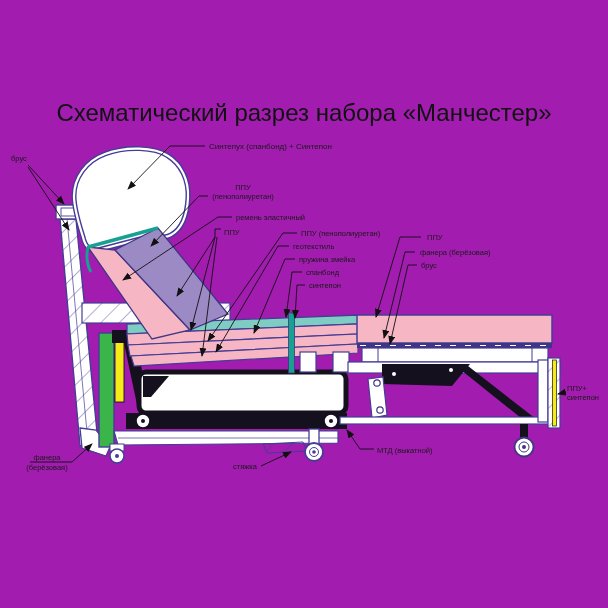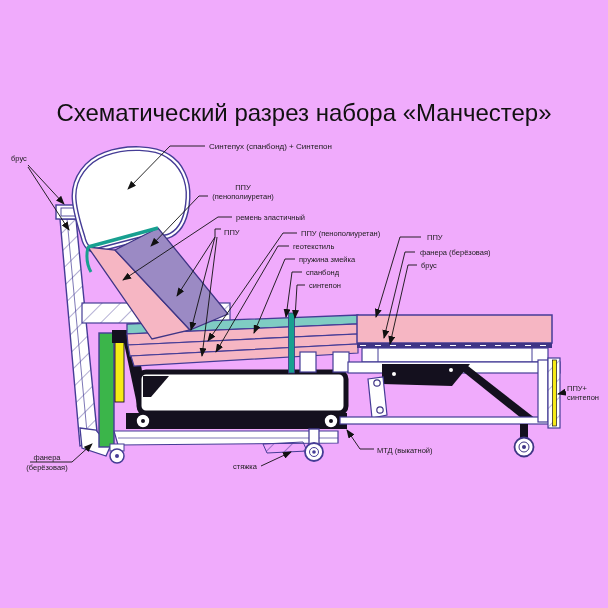--- a/index.html
+++ b/index.html
@@ -1,16 +1,16 @@
 <!DOCTYPE html>
 <html><head>
 <meta charset="utf-8">
 <style>
   html,body{margin:0;padding:0;background:#ffffff;}
-  .page{position:relative;width:608px;height:608px;background:#f0abfc;overflow:hidden;
+  .page{position:relative;width:608px;height:608px;background:#a21caf;overflow:hidden;
         font-family:"Liberation Sans", sans-serif;}
   svg text{font-family:"Liberation Sans", sans-serif;fill:#1a1a1a;}
   .title-text{font-size:24px;fill:#111;}
   .lbl{font-size:7.5px;}
   .lbl-big{font-size:8px;}
   .leader{stroke:#111;stroke-width:0.9;fill:none;}
   .outl{stroke:#453c96;fill:#ffffff;}
 </style>
 </head>
 <body>

